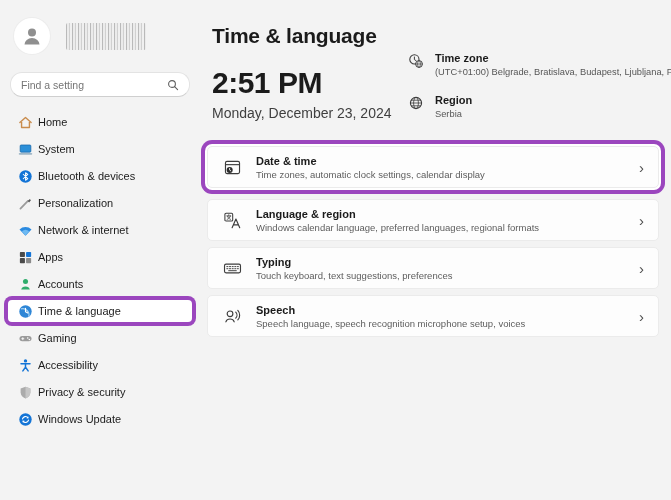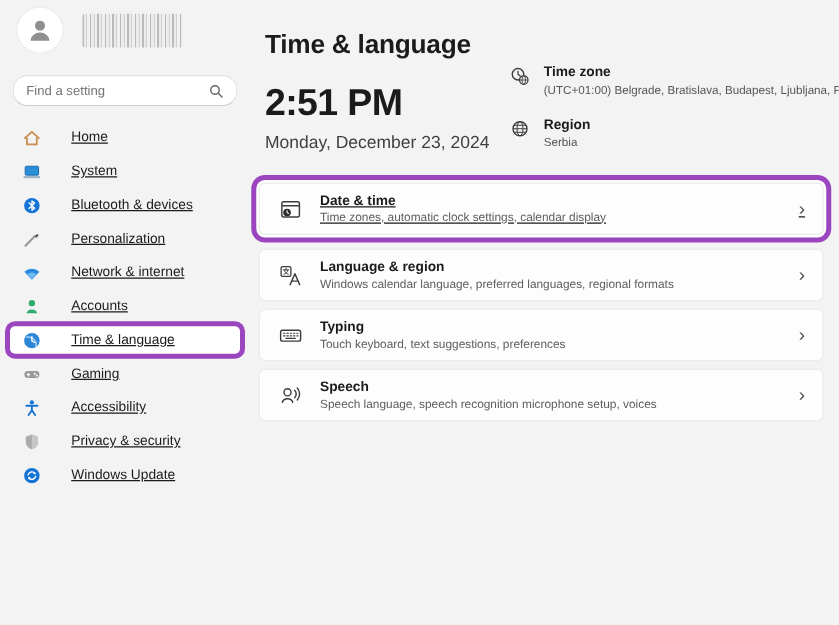--- a/index.html
+++ b/index.html
@@ -1,49 +1,49 @@
 <!DOCTYPE html>
 <html><head>
 <meta charset="utf-8">
 <style>
   html,body{margin:0;padding:0;}
   body{width:671px;height:500px;background:#f3f3f3;font-family:"Liberation Sans",sans-serif;color:#1b1b1b;}
   .app{position:relative;width:671px;height:500px;overflow:hidden;background:#f3f3f3;}
 
   
-  .sidebar{position:absolute;left:0;top:0;width:200px;height:100%;box-sizing:border-box;padding:4px 8px;}
+  .sidebar{position:absolute;left:0;top:0;width:200px;height:100%;box-sizing:border-box;padding:16px 8px;}
   .user-row{display:flex;align-items:center;gap:16px;margin:2px 0 18px 6px;}
   .avatar{width:36px;height:36px;border-radius:50%;background:#fff;display:flex;align-items:center;justify-content:center;box-shadow:0 0 0 1px #ececec;}
   .redacted-name{width:80px;height:27px;border-radius:2px;opacity:.8;
     background:repeating-linear-gradient(90deg,#ababab 0 1px,#e9e9e9 1px 3px,#c7c7c7 3px 4px,#efefef 4px 6px);}
   .search-box{height:23px;background:#fff;border:1px solid #e3e3e3;border-bottom-color:#cfcfcf;border-radius:12px;
     display:flex;align-items:center;padding:0 10px;margin:0 2px 14px 2px;}
   .search-box input{border:0;outline:0;background:transparent;flex:1;font-size:10.5px;color:#333;font-family:inherit;padding:0;}
   .search-icon{display:flex;align-items:center;}
   .nav{display:flex;flex-direction:column;gap:5px;margin-top:12px;}
-  .nav-item{display:flex;align-items:center;gap:24px;height:22px;padding:0 9px;border-radius:4px;font-size:11px;cursor:pointer;text-decoration:underline;}
+  .nav-item{display:flex;align-items:center;gap:5px;height:22px;padding:0 9px;border-radius:4px;font-size:11px;cursor:pointer;}
   .nav-item .nav-icon{width:16px;height:16px;display:flex;align-items:center;justify-content:center;flex:none;}
   .nav-item.selected{background:#ffffff;box-shadow:0 0 0 4px #9b46be;}
   .nav-label{white-space:nowrap;}
 
   
   .page-title{position:absolute;left:212px;top:10px;font-size:21px;font-weight:600;letter-spacing:-.2px;}
   .clock{position:absolute;left:212px;top:66px;}
   .clock-time{font-size:30px;font-weight:700;letter-spacing:-.5px;}
   .clock-date{font-size:14px;color:#3f3f3f;margin-top:5px;}
   .info-col{position:absolute;left:408px;top:52px;width:264px;}
   .info-row{display:flex;gap:11px;margin-bottom:17px;}
   .info-icon{width:16px;height:16px;flex:none;margin-top:1px;}
   .info-label{font-size:11px;font-weight:600;}
   .info-value{font-size:9.3px;color:#565656;margin-top:3px;white-space:nowrap;}
 
   .cards{position:absolute;left:207px;top:146px;width:452px;}
   .card{height:42px;background:#fdfdfd;border:1px solid #ebebeb;border-radius:5px;display:flex;align-items:center;
     gap:14px;padding:0 14px;box-sizing:border-box;margin-bottom:6px;cursor:pointer;}
-  .card.annotated{box-shadow:0 0 0 2px #fff,0 0 0 6px #9b46be;margin-bottom:11px;text-decoration:underline;}
+  .card.annotated{box-shadow:0 0 0 2px #fff,0 0 0 6px #9b46be;margin-bottom:11px;}
   .card-icon{width:20px;height:20px;flex:none;display:flex;align-items:center;justify-content:center;}
   .card-title{font-size:11px;font-weight:600;}
   .card-sub{font-size:9.5px;color:#5d5d5d;margin-top:2px;}
   .chevron{margin-left:auto;color:#4f4f4f;font-size:15px;line-height:1;font-weight:400;}
 </style>
 </head>
 <body>
 
 <div class="app">
 
@@ -115,20 +115,31 @@
       <div class="nav-item">
         <span class="nav-icon">
           <svg width="15" height="15" viewBox="0 0 16 16">
             <path d="M1.6 6.8 A9.2 9.2 0 0 1 14.4 6.8 L8 13.6 Z" fill="#2a8ae0"></path>
             <path d="M4.1 8.9 A6 6 0 0 1 11.9 8.9 L8 13.2 Z" fill="#6db9f2"></path>
           </svg>
         </span>
         <span class="nav-label">Network &amp; internet</span>
       </div>
 
+      <div class="nav-item">
+        <span class="nav-icon">
+          <svg width="15" height="15" viewBox="0 0 16 16">
+            <rect x="2" y="2" width="5.4" height="5.4" rx="0.8" fill="#4a4a4a"></rect>
+            <rect x="8.6" y="2" width="5.4" height="5.4" rx="0.8" fill="#1374d6"></rect>
+            <rect x="2" y="8.6" width="5.4" height="5.4" rx="0.8" fill="#4a4a4a"></rect>
+            <rect x="8.6" y="8.6" width="5.4" height="5.4" rx="0.8" fill="#8a8a8a"></rect>
+          </svg>
+        </span>
+        <span class="nav-label">Apps</span>
+      </div>
 
       <div class="nav-item">
         <span class="nav-icon">
           <svg width="15" height="15" viewBox="0 0 16 16">
             <circle cx="8" cy="4.8" r="2.7" fill="#2fac6b"></circle>
             <path d="M3.4 13.4 a4.7 4.1 0 0 1 9.2 0 z" fill="#2fac6b"></path>
           </svg>
         </span>
         <span class="nav-label">Accounts</span>
       </div>

